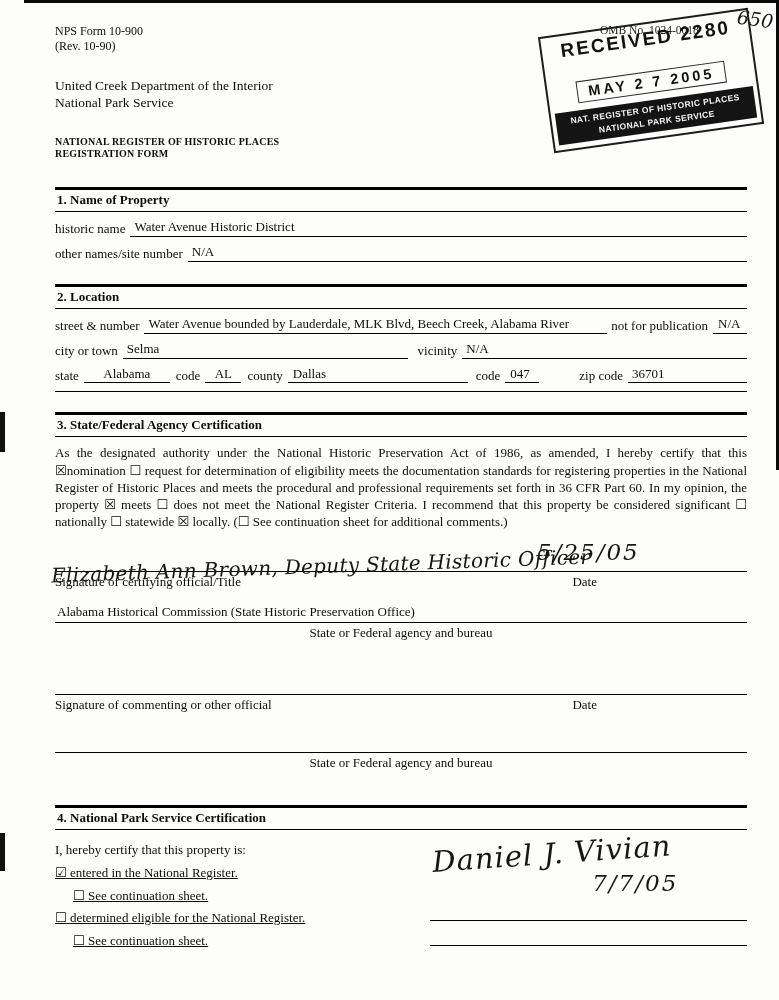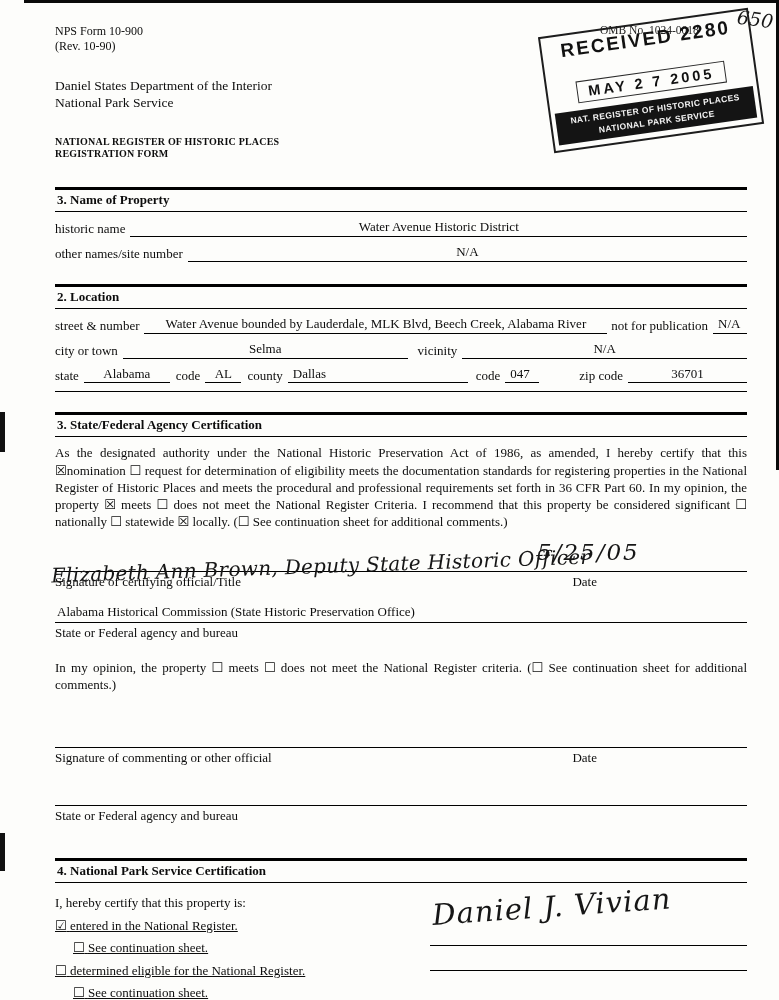--- a/index.html
+++ b/index.html
@@ -49,35 +49,35 @@
   
   .sec { border-top: 3px solid #000; }
   .sec-head { font-weight: bold; font-size: 13px; padding: 2px 2px 3px; border-bottom: 1.5px solid #000; }
   .s1 { margin-top: 26px; }
   .s2 { margin-top: 16px; }
   .s3 { margin-top: 20px; }
   .s4 { margin-top: 22px; }
 
   .frow { display: flex; align-items: flex-end; margin-top: 8px; line-height: 1.15; }
   .lbl { white-space: nowrap; padding-right: 5px; }
-  .fill { flex: 1; border-bottom: 1px solid #000; padding: 0 4px 1px; white-space: nowrap; overflow: hidden; text-align: center; }
+  .fill { flex: 1; border-bottom: 1px solid #000; padding: 0 4px 1px; white-space: nowrap; overflow: hidden; }
   .u { border-bottom: 1px solid #000; padding: 0 5px 1px; white-space: nowrap; }
   .bottom-pad { height: 6px; }
 
   .cbg { font-family: "DejaVu Sans", sans-serif; font-size: 13px; line-height: 1; }
   .para { margin-top: 7px; text-align: justify; line-height: 1.32; }
 
   .sigline { position: relative; border-bottom: 1px solid #000; height: 34px; margin-top: 8px; }
   .sig-hand-1 { position: absolute; left: -4px; bottom: -7px; font-size: 20px; white-space: nowrap; transform: rotate(-2deg); letter-spacing: 0.3px; }
   .sig-date-1 { position: absolute; left: 482px; bottom: 6px; font-size: 23px; letter-spacing: 2px; }
   .under-labels { display: flex; padding-top: 2px; }
   .ul-date { margin-left: auto; margin-right: 150px; }
 
   .fullline { border-bottom: 1px solid #000; padding: 0 2px 2px; margin-top: 14px; }
-  .line-caption { padding-top: 2px; }
+  .line-caption { padding-top: 2px; text-align: center; }
 
   .sigline-short { border-bottom: 1px solid #000; height: 30px; margin-top: 24px; }
   .agency2-line { border-bottom: 1px solid #000; height: 26px; margin-top: 14px; }
 
   
   .s4-body { display: flex; margin-top: 8px; }
   .s4-left { width: 47%; }
   .s4-right { width: 53%; position: relative; }
   .cbrow { margin-top: 7px; line-height: 1.2; text-decoration: underline; }
   .cbrow.indent { margin-left: 18px; }
@@ -108,31 +108,31 @@
   </div>
 
   <div class="content">
 
     <div class="small">
       <div>NPS Form 10-900</div>
       <div>(Rev. 10-90)</div>
     </div>
 
     <div class="dept-block">
-      <div>Daniel States Department of the Interior</div>
+      <div>United Creek Department of the Interior</div>
       <div>National Park Service</div>
     </div>
 
     <div class="title-block">
       <div>NATIONAL REGISTER OF HISTORIC PLACES</div>
       <div>REGISTRATION FORM</div>
     </div>
 
     <div class="sec s1">
-      <div class="sec-head">3. Name of Property</div>
+      <div class="sec-head">1. Name of Property</div>
       <div class="frow">
         <span class="lbl">historic name</span>
         <span class="fill">Water Avenue Historic District</span>
       </div>
       <div class="frow">
         <span class="lbl">other names/site number</span>
         <span class="fill">N/A</span>
       </div>
       <div class="bottom-pad"></div>
     </div>
@@ -193,28 +193,20 @@
         <span class="hand sig-date-1">5/25/05</span>
       </div>
       <div class="under-labels">
         <span>Signature of certifying official/Title</span>
         <span class="ul-date">Date</span>
       </div>
 
       <div class="fullline">Alabama Historical Commission (State Historic Preservation Office)</div>
       <div class="line-caption">State or Federal agency and bureau</div>
 
-      <div class="para" style="margin-top:18px">
-        <span>In my opinion, the property</span>
-        <span class="cbg">☐</span>
-        <span>meets</span>
-        <span class="cbg">☐</span>
-        <span>does not meet the National Register criteria. (</span><span class="cbg">☐</span>
-        <span>See continuation sheet for additional comments.)</span>
-      </div>
 
       <div class="sigline-short"></div>
       <div class="under-labels">
         <span>Signature of commenting or other official</span>
         <span class="ul-date">Date</span>
       </div>
 
       <div class="agency2-line"></div>
       <div class="line-caption">State or Federal agency and bureau</div>
       <div class="bottom-pad" style="height:12px"></div>
@@ -241,20 +233,21 @@
           </div>
           <div class="cbrow indent">
             <span class="cbg">☐</span>
             <span>See continuation sheet.</span>
           </div>
 
         </div>
 
         <div class="s4-right">
           <div class="hand sig-hand-4">Daniel J. Vivian</div>
+          <div class="hand sig-date-4">7/7/05</div>
           <div class="rline"></div>
           <div class="rline"></div>
 
         </div>
       </div>
     </div>
 
   </div>
 </div>
 

